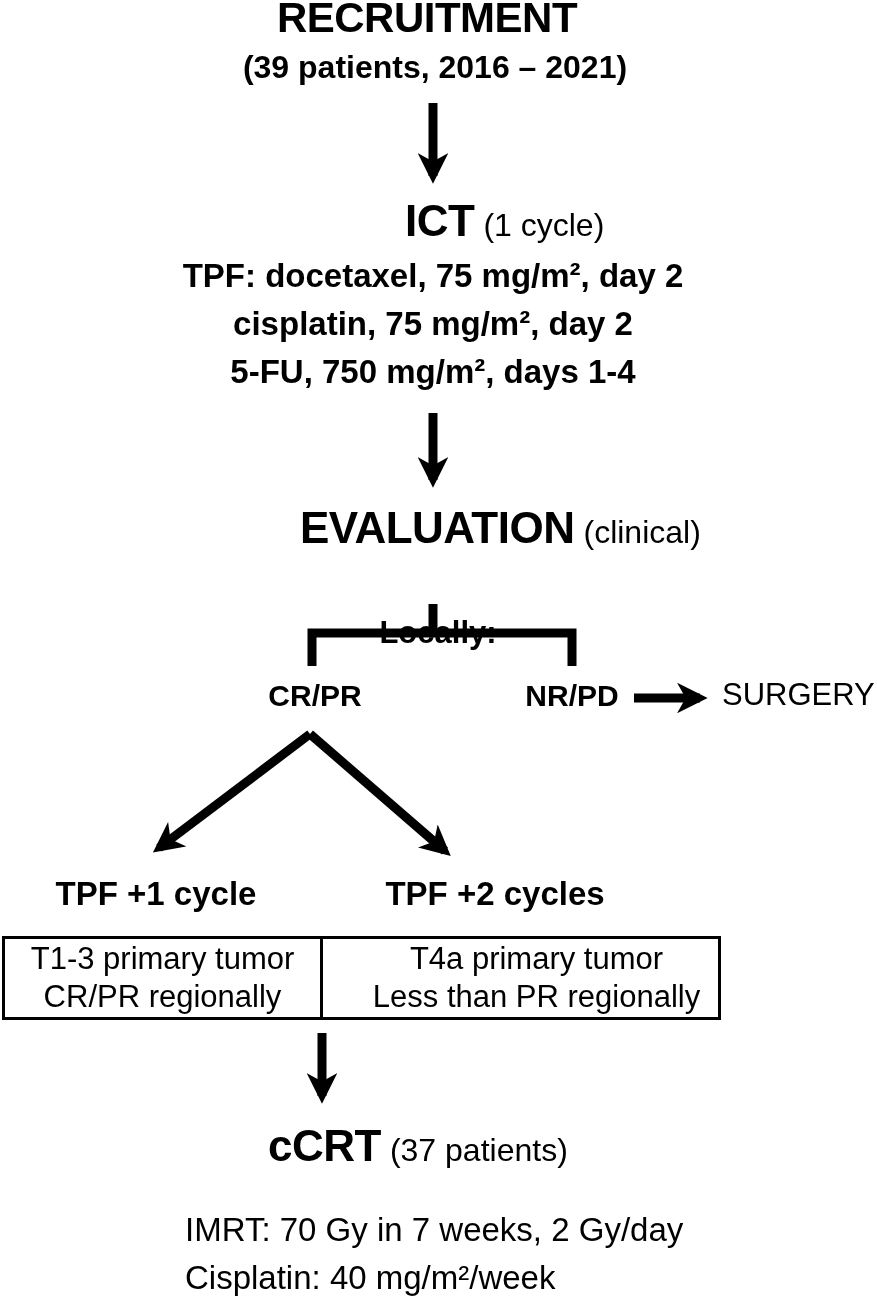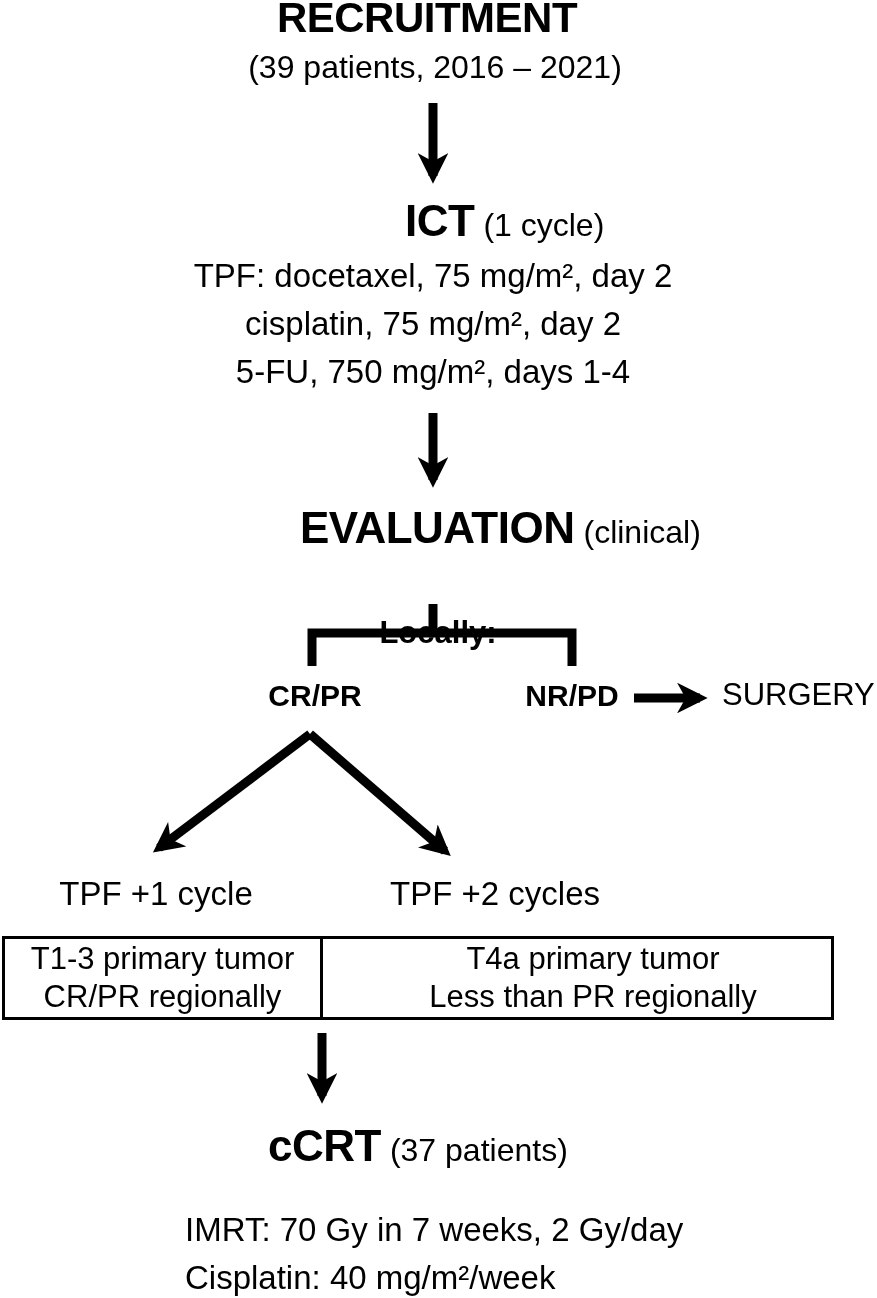--- a/index.html
+++ b/index.html
@@ -4,34 +4,34 @@
 <style>
   html,body{margin:0;padding:0;background:#fff;}
   .figure{
     position:relative;width:877px;height:1298px;
     background:var(--bg,#ffffff);color:var(--ink,#000000);
     font-family:"Liberation Sans","DejaVu Sans",sans-serif;
     overflow:hidden;
   }
   .connectors{position:absolute;left:0;top:0;width:877px;height:1298px;}
   .t{position:absolute;white-space:nowrap;line-height:1.12;}
-  .center{transform:translateX(-50%);}
+  .center{transform:translateX(-50%);font-weight:bold;}
   .title-xl{font-size:42px;font-weight:bold;letter-spacing:-0.5px;}
   .hbold{font-size:44px;font-weight:bold;letter-spacing:-0.5px;}
   .hsub{font-size:32px;font-weight:normal;letter-spacing:0;margin-left:9px;}
   .sub32{font-size:32px;}
   .body33{font-size:33px;}
   .lab30{font-size:30px;font-weight:bold;}
   .lab31{font-size:31px;font-weight:bold;}
   .caps31{font-size:31px;text-align:right;}
   .stack{text-align:center;}
   .stack div{line-height:48px;}
   .lstack div{line-height:48px;}
   .criteria{
-    position:absolute;left:2px;top:936px;width:832px;height:84px;
+    position:absolute;left:2px;top:936px;width:719px;height:84px;
     border:3px solid var(--ink,#000);box-sizing:border-box;
     display:flex;background:transparent;
   }
   .cell{
     flex:0 0 auto;display:flex;flex-direction:column;justify-content:center;
     text-align:center;font-size:31px;line-height:38px;box-sizing:border-box;
   }
   .cell-left{width:318px;border-right:3px solid var(--ink,#000);}
   .cell-right{flex:1 1 auto;margin-left:32px;}
 </style>

